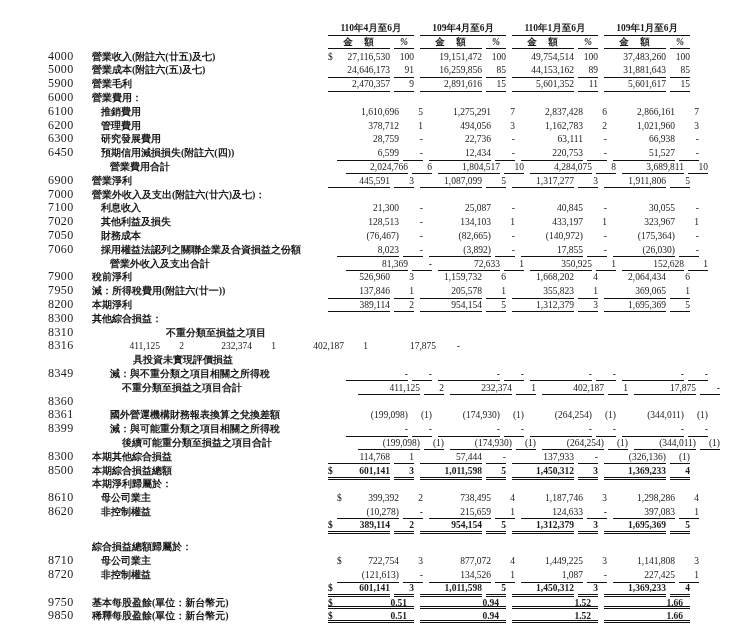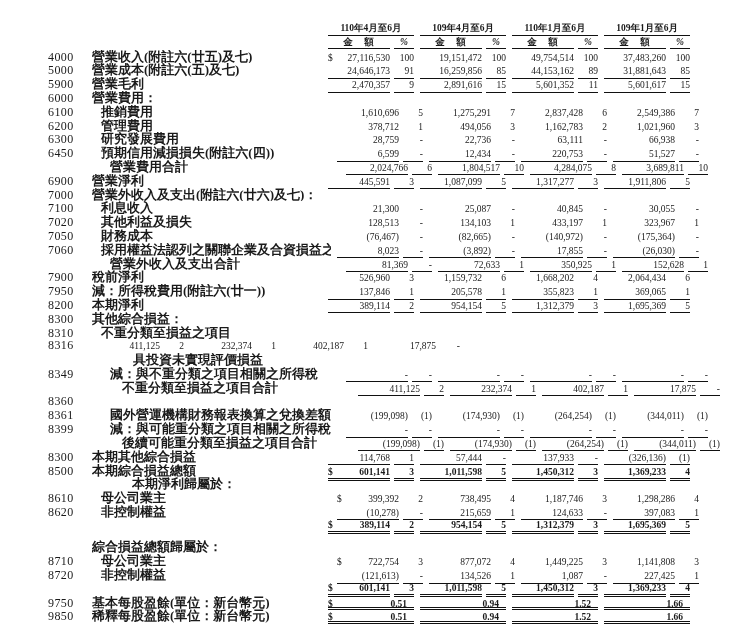--- a/index.html
+++ b/index.html
@@ -3,21 +3,21 @@
 <meta charset="utf-8">
 <style>
   html,body{margin:0;padding:0;background:#fff;}
   body{
     width:740px;height:635px;overflow:hidden;color:#1a1a1a;
     font-family:"Liberation Serif","DejaVu Serif",serif;
   }
   .page{position:relative;width:740px;height:635px;padding:22px 0 0 48px;box-sizing:border-box;}
   .tr{display:flex;align-items:baseline;height:13.8px;line-height:13.8px;font-size:9.5px;white-space:nowrap;}
   .code{flex:none;width:44px;font-size:12px;letter-spacing:.4px;}
-  .label{flex:none;width:230px;font-size:13px;font-weight:bold;overflow:hidden;}
+  .label{flex:none;width:230px;font-size:10px;font-weight:bold;overflow:hidden;}
   .grp{flex:none;width:86px;margin-left:6px;display:flex;align-items:baseline;}
   .amt{flex:none;width:62px;position:relative;text-align:right;height:12.5px;}
   .pct{flex:none;width:20px;margin-left:4px;text-align:right;height:12.5px;}
   .dollar{position:absolute;left:0;top:0;}
   .u1 .amt,.u1 .pct{border-bottom:1px solid #111;}
   .u2 .amt,.u2 .pct{border-bottom:3px double #111;}
   .bold .amt,.bold .pct,.bold .eps{font-weight:bold;}
   .eps{flex:none;width:86px;position:relative;text-align:right;height:12.5px;padding-right:7px;box-sizing:border-box;}
   .u2 .eps{border-bottom:3px double #111;}
   
@@ -140,21 +140,21 @@
   </span>
         <span class="grp">
     <span class="amt"><span class="dollar"></span><span class="num">1,275,291</span></span>
     <span class="pct">7</span>
   </span>
         <span class="grp">
     <span class="amt"><span class="dollar"></span><span class="num">2,837,428</span></span>
     <span class="pct">6</span>
   </span>
         <span class="grp">
-    <span class="amt"><span class="dollar"></span><span class="num">2,549,386</span></span>
+    <span class="amt"><span class="dollar"></span><span class="num">2,866,161</span></span>
     <span class="pct">7</span>
   </span>
       </div>
       <div class="tr">
     <span class="code">6200</span>
     <span class="label" style="padding-left: 9px;">管理費用</span>
   <span class="grp">
     <span class="amt"><span class="dollar"></span><span class="num">378,712</span></span>
     <span class="pct">1</span>
   </span>
@@ -414,21 +414,21 @@
     <span class="amt"><span class="dollar"></span><span class="num">1,695,369</span></span>
     <span class="pct">5</span>
   </span>
       </div>
       <div class="tr">
     <span class="code">8300</span>
     <span class="label" style="padding-left: 0px;">其他綜合損益：</span>
   </div>
       <div class="tr">
     <span class="code">8310</span>
-    <span class="label" style="padding-left: 9px;">不重分類至損益之項目</span>
+    <span class="label" style="padding-left: 9px; text-align: center;">不重分類至損益之項目</span>
   </div>
       <div class="tr">
     <span class="code">8316</span>
   <span class="grp">
     <span class="amt"><span class="dollar"></span><span class="num">411,125</span></span>
     <span class="pct">2</span>
   </span>
         <span class="grp">
     <span class="amt"><span class="dollar"></span><span class="num">232,374</span></span>
     <span class="pct">1</span>
@@ -584,21 +584,21 @@
     <span class="amt"><span class="dollar"></span><span class="num">1,450,312</span></span>
     <span class="pct">3</span>
   </span>
         <span class="grp">
     <span class="amt"><span class="dollar"></span><span class="num">1,369,233</span></span>
     <span class="pct">4</span>
   </span>
       </div>
       <div class="tr">
     <span class="code"></span>
-    <span class="label" style="padding-left: 0px; margin-left: 40px;">本期淨利歸屬於：</span>
+    <span class="label" style="padding-left: 0px;">本期淨利歸屬於：</span>
   </div>
       <div class="tr">
     <span class="code">8610</span>
     <span class="label" style="padding-left: 9px;">母公司業主</span>
   <span class="grp">
     <span class="amt"><span class="dollar">$</span><span class="num">399,392</span></span>
     <span class="pct">2</span>
   </span>
         <span class="grp">
     <span class="amt"><span class="dollar"></span><span class="num">738,495</span></span>

